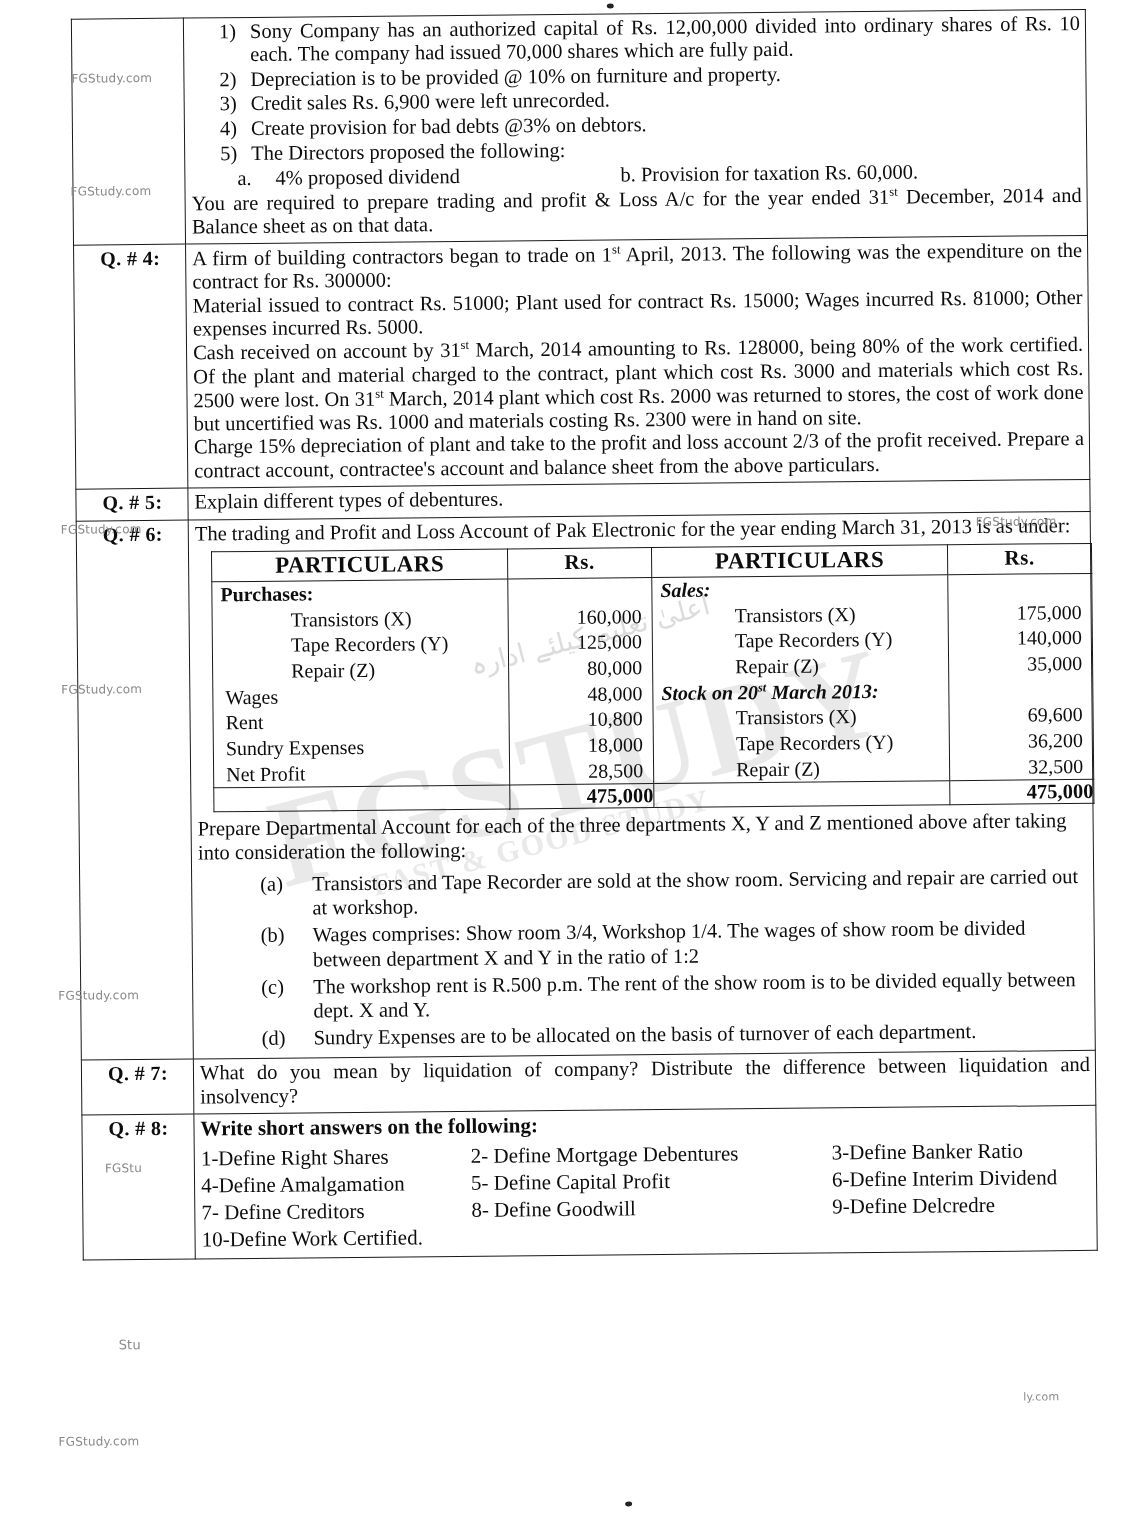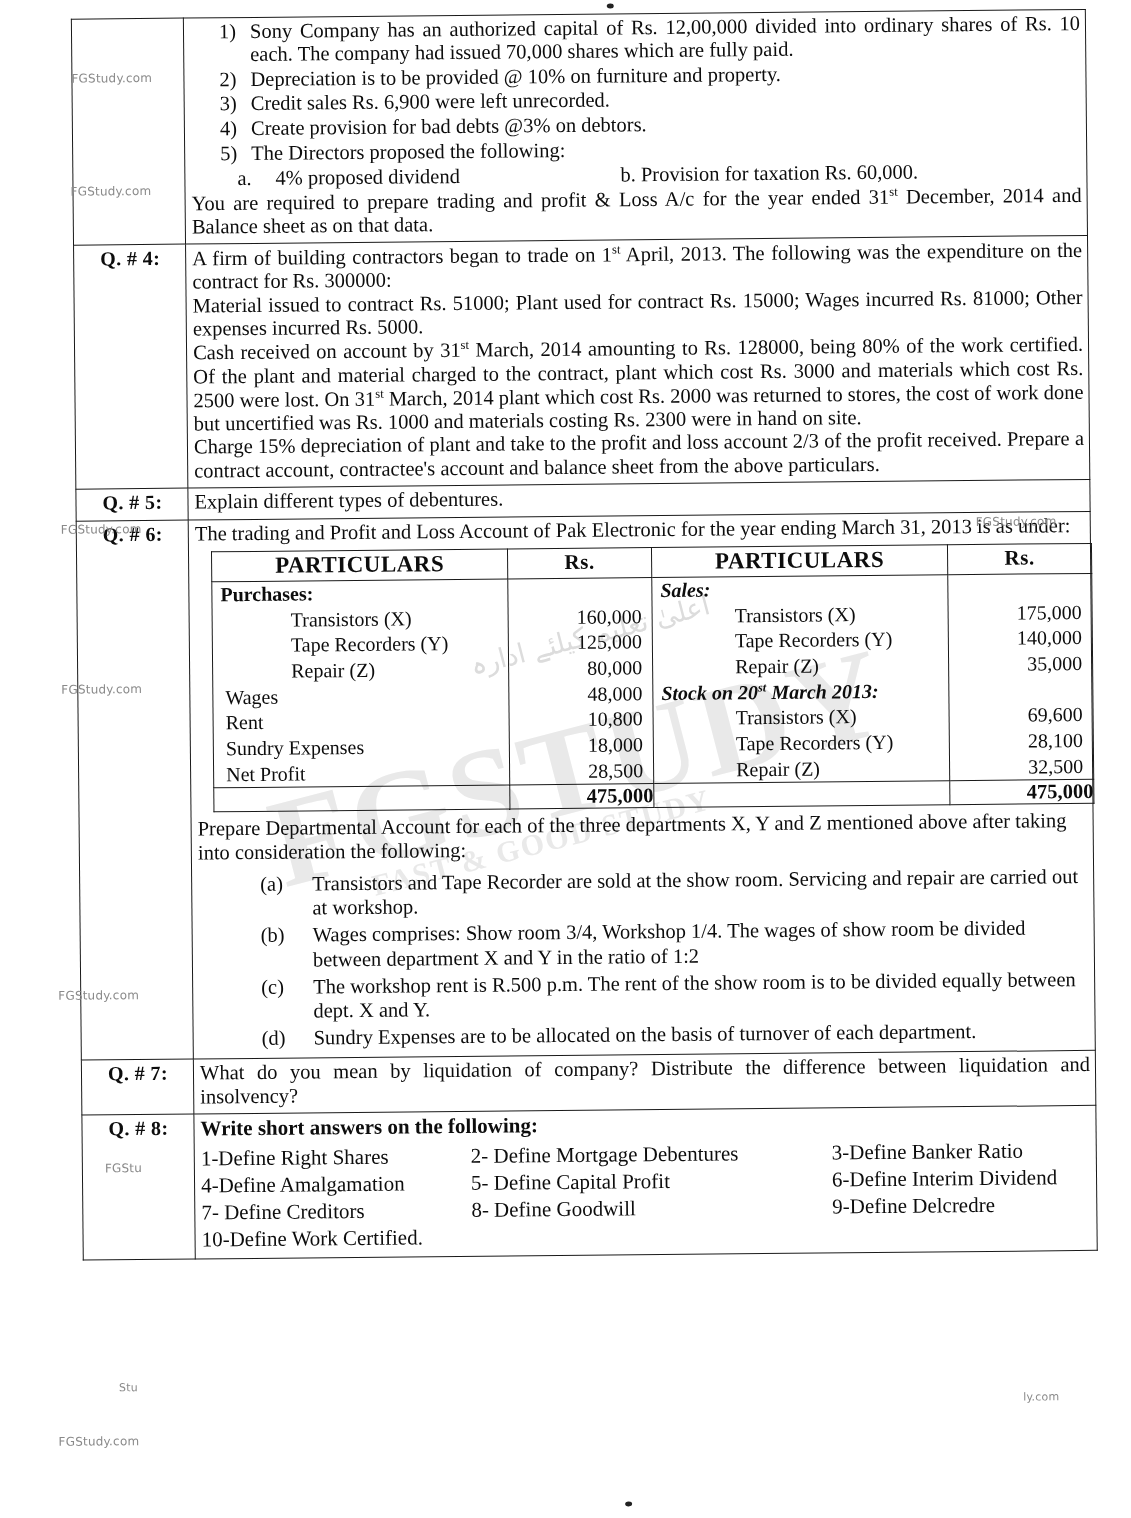--- a/index.html
+++ b/index.html
@@ -355,21 +355,21 @@
             </td>
 
             <td class="cell-body">
               <ul class="amts">
                 <li class="blank">&nbsp;</li>
                 <li>175,000</li>
                 <li>140,000</li>
                 <li>35,000</li>
                 <li class="blank">&nbsp;</li>
                 <li>69,600</li>
-                <li>28,100</li>
+                <li>36,200</li>
                 <li>32,500</li>
               </ul>
             </td>
           </tr>
           <tr>
             <td>&nbsp;</td>
             <td class="total">475,000</td>
             <td>&nbsp;</td>
             <td class="total">475,000</td>
           </tr>
@@ -433,16 +433,16 @@
   </tbody>
     </table>
 
   <div class="wm" style="left:78px;  top:67px;">FGStudy.com</div>
   <div class="wm" style="left:76px;  top:180px;">FGStudy.com</div>
   <div class="wm" style="left:63px;  top:518px;">FGStudy.com</div>
   <div class="wm" style="left:978px; top:519px;">FGStudy.com</div>
   <div class="wm" style="left:62px;  top:678px;">FGStudy.com</div>
   <div class="wm" style="left:56px;  top:984px;">FGStudy.com</div>
   <div class="wm" style="left:101px; top:1157px;">FGStu</div>
-  <div class="wm" style="left:113px; top:1333px; font-size:11px;margin-top:44px;">Stu</div>
+  <div class="wm" style="left:113px; top:1333px; font-size:13px;">Stu</div>
   <div class="wm" style="left:52px;  top:1430px;">FGStudy.com</div>
   <div class="wm" style="left:1017px;top:1395px; font-size:11px;">ly.com</div>
 </div>
 
 </body></html>

